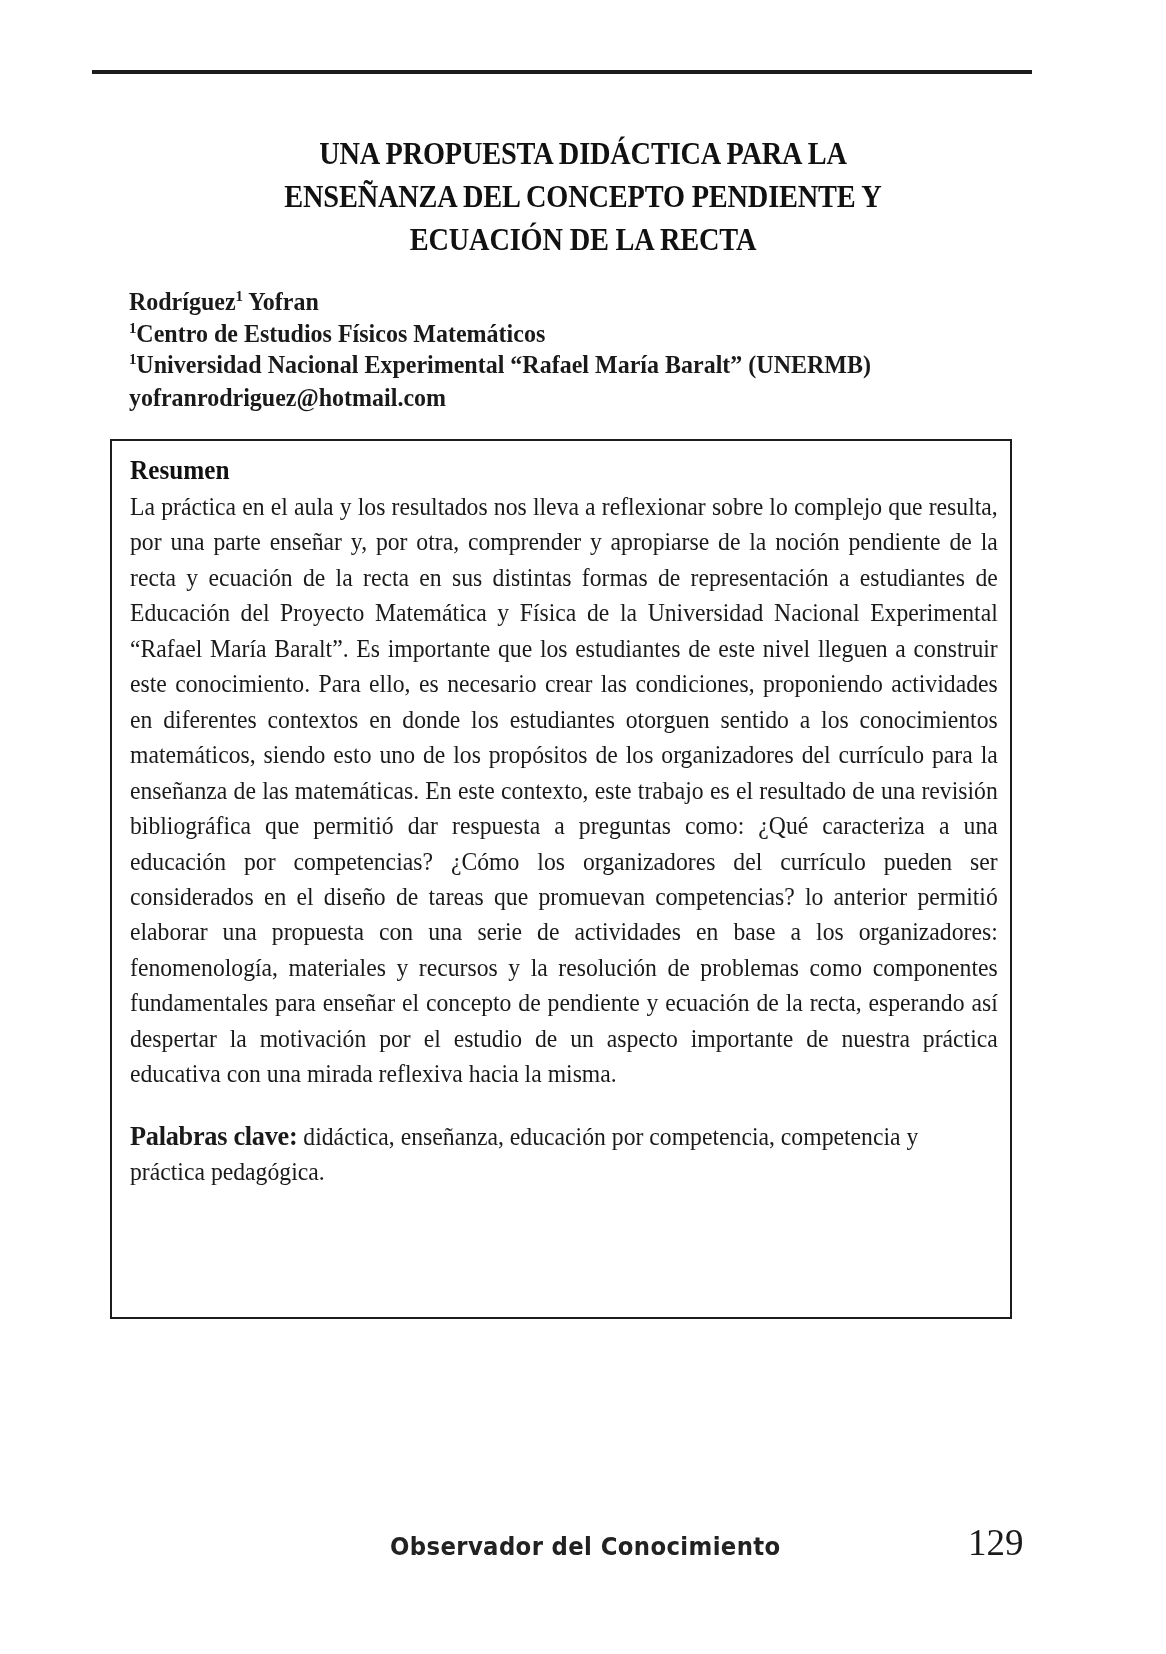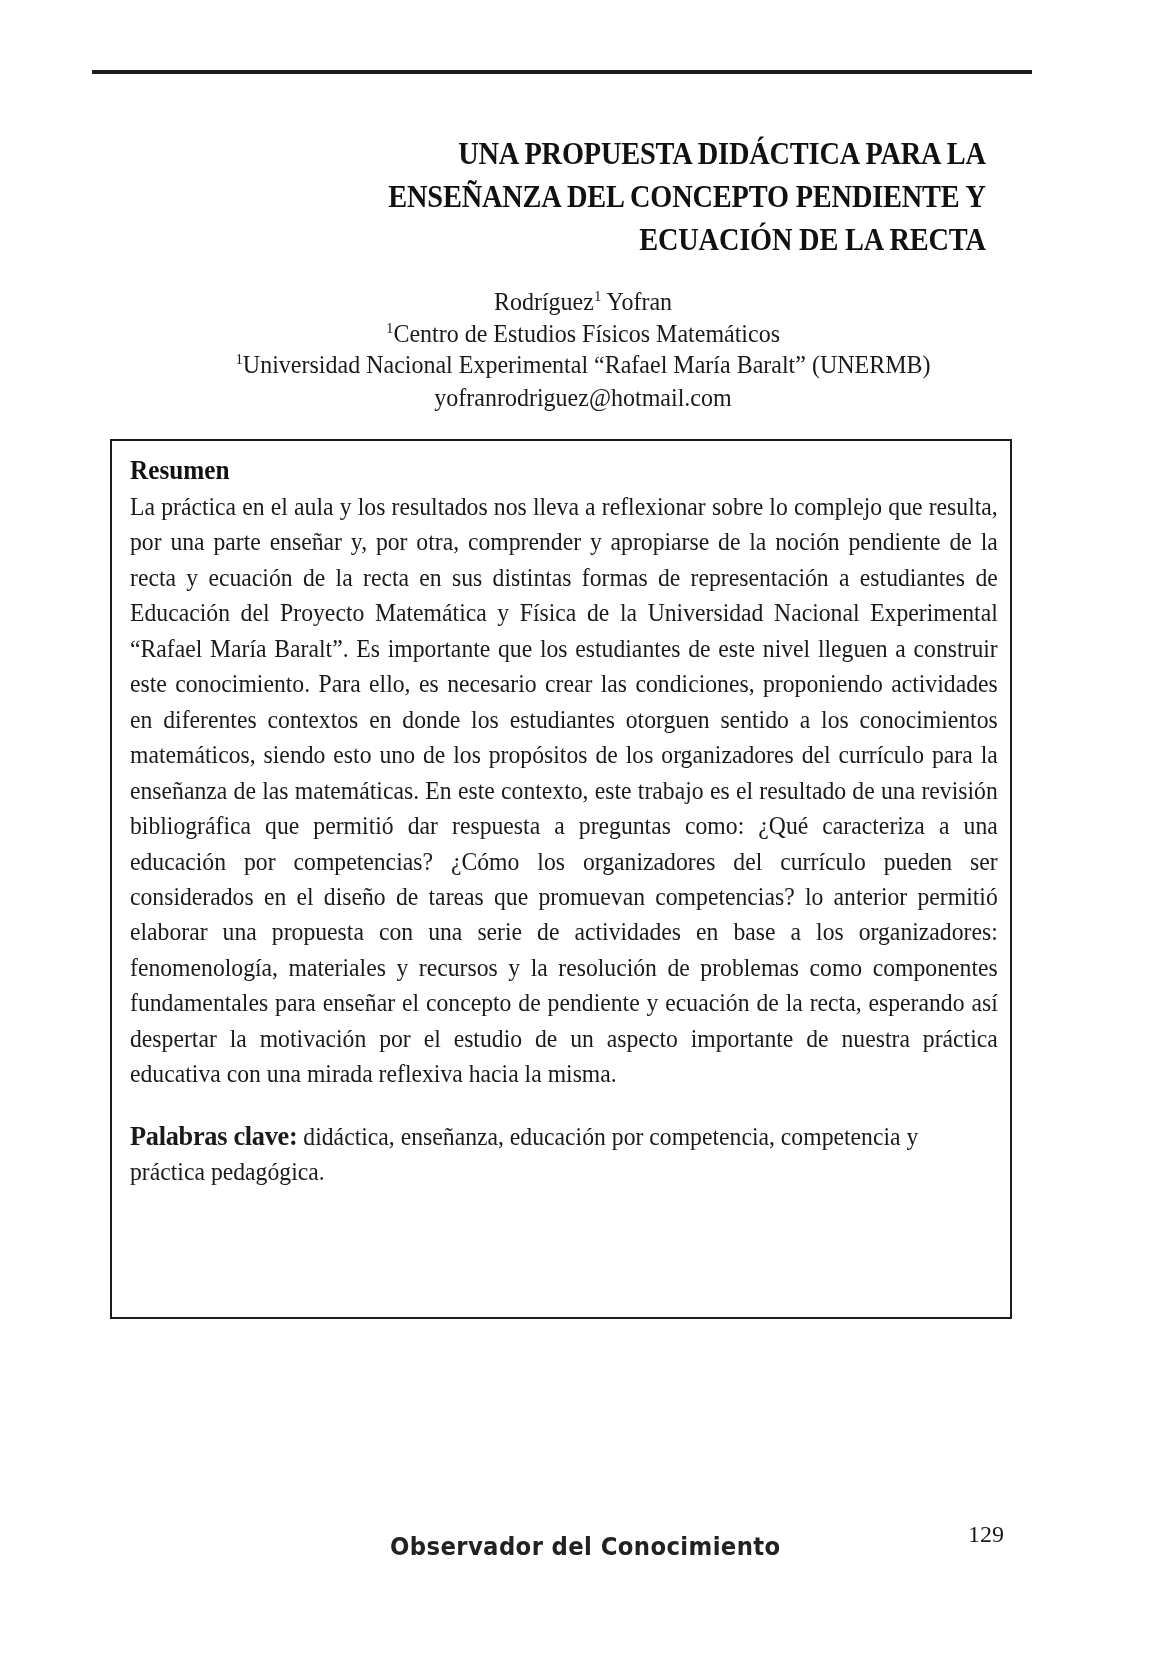--- a/index.html
+++ b/index.html
@@ -32,41 +32,41 @@
     height: 4px;
     background: #1c1c1c;
   }
 
   
   .title-block {
     position: absolute;
     left: 150px;
     top: 133px;
     width: 866px;
-    text-align: right;
+    text-align: center;
   }
   .title-line {
     font-family: "Liberation Serif", "DejaVu Serif", serif;
     font-weight: bold;
     font-size: 30.5px;
     line-height: 43px;
     letter-spacing: -0.2px;
     color: #111111;
     transform: scaleX(0.93);
     transform-origin: center center;
     white-space: nowrap;
   }
 
   
   .author-block {
     position: absolute;
     left: 110px;
     top: 286px;
     width: 946px;
-    text-align: center;
+    font-weight: bold;
   }
   .author-line {
     font-size: 25px;
     line-height: 31.5px;
     color: #1a1a1a;
     transform: scaleX(0.96);
     transform-origin: center center;
     white-space: nowrap;
   }
   .author-line.email {
@@ -143,21 +143,21 @@
     color: #222222;
     transform: scaleX(0.95);
     transform-origin: left center;
     white-space: nowrap;
   }
   .footer-pageno {
     position: absolute;
     left: 968px;
     top: 1521px;
     font-family: "Liberation Serif", "DejaVu Serif", serif;
-    font-size: 24px;
+    font-size: 37px;
     color: #1a1a1a;
     white-space: nowrap;
   }
 </style>
 </head>
 <body>
 
 <div class="page">
 
   <div class="top-rule"></div>

